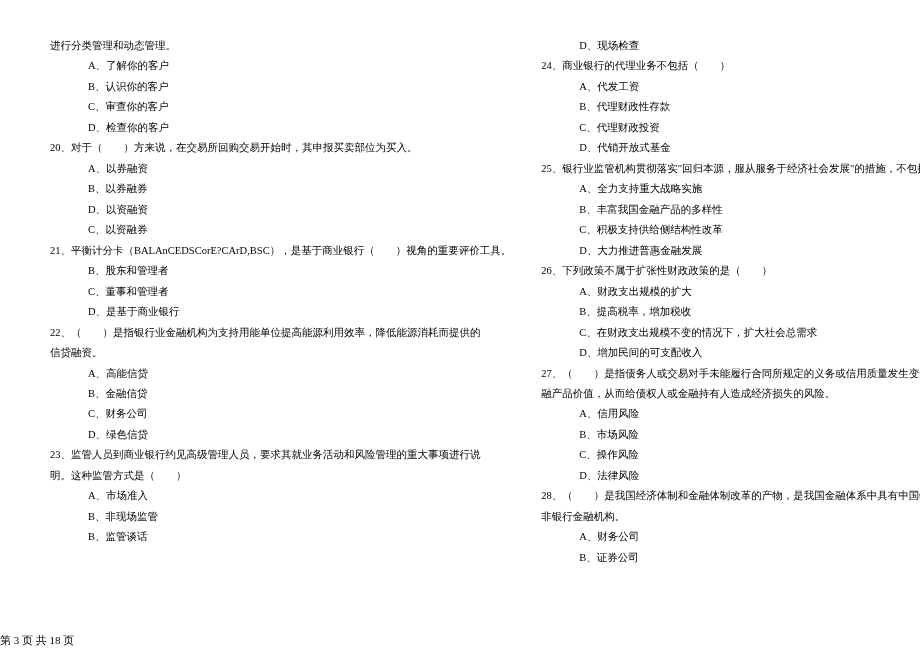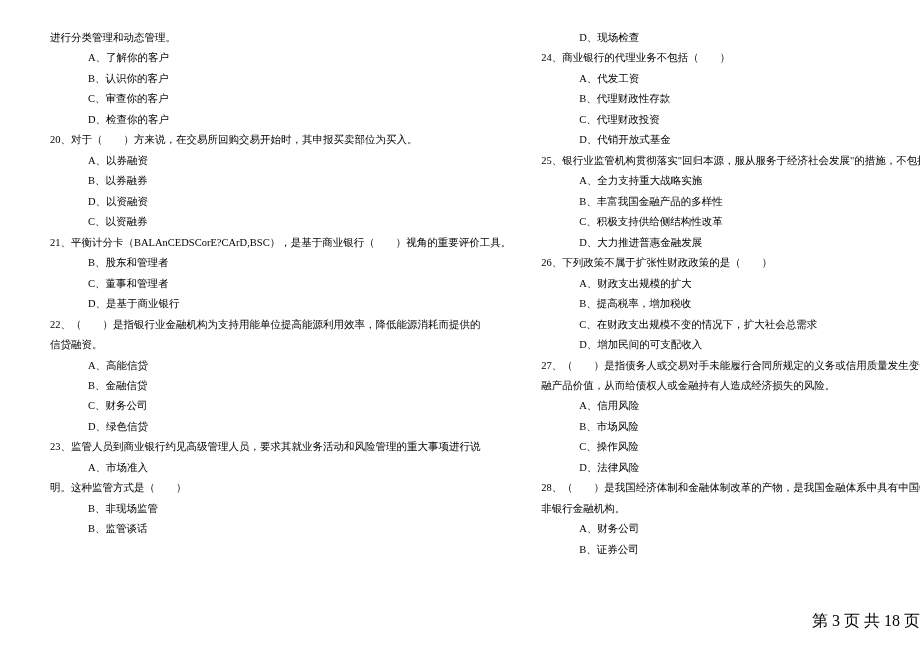--- a/index.html
+++ b/index.html
@@ -10,21 +10,21 @@
     body {
       background: #ffffff;
       font-family: "SimSun", "宋体", serif;
       width: 920px;
       height: 650px;
       position: relative;
       overflow: hidden;
     }
     .page-container {
       display: flex;
-      padding: 28px 50px 0 50px;
+      padding: 36px 50px 0 50px;
       gap: 30px;
     }
     .column {
       flex: 1;
       font-size: 10.5px;
       line-height: 1.95;
       color: #000;
     }
     .line {
       white-space: nowrap;
@@ -34,24 +34,24 @@
       margin-left: 0;
     }
     .option-line {
       margin-left: 38px;
     }
     .continuation {
       margin-left: 0;
     }
     .footer {
       position: absolute;
-      bottom: 18px;
+      bottom: 2px;
       width: 100%;
-      text-align: right;
-      font-size: 16px;
+      text-align: left;
+      font-size: 11px;
       color: #000;
     }
   </style>
 </head>
 <body>
 
 <div class="page-container">
   <div class="column">
     <div class="line continuation">进行分类管理和动态管理。</div>
     <div class="line option-line">A、了解你的客户</div>
@@ -71,22 +71,22 @@
     <div class="line option-line">D、是基于商业银行</div>
 
     <div class="line q-line">22、（　　）是指银行业金融机构为支持用能单位提高能源利用效率，降低能源消耗而提供的</div>
     <div class="line continuation">信贷融资。</div>
     <div class="line option-line">A、高能信贷</div>
     <div class="line option-line">B、金融信贷</div>
     <div class="line option-line">C、财务公司</div>
     <div class="line option-line">D、绿色信贷</div>
 
     <div class="line q-line">23、监管人员到商业银行约见高级管理人员，要求其就业务活动和风险管理的重大事项进行说</div>
+    <div class="line continuation">明。这种监管方式是（　　）</div>
     <div class="line option-line">A、市场准入</div>
-    <div class="line continuation">明。这种监管方式是（　　）</div>
     <div class="line option-line">B、非现场监管</div>
     <div class="line option-line">B、监管谈话</div>
   </div>
 
   <div class="column">
     <div class="line option-line">D、现场检查</div>
 
     <div class="line q-line">24、商业银行的代理业务不包括（　　）</div>
     <div class="line option-line">A、代发工资</div>
     <div class="line option-line">B、代理财政性存款</div>

